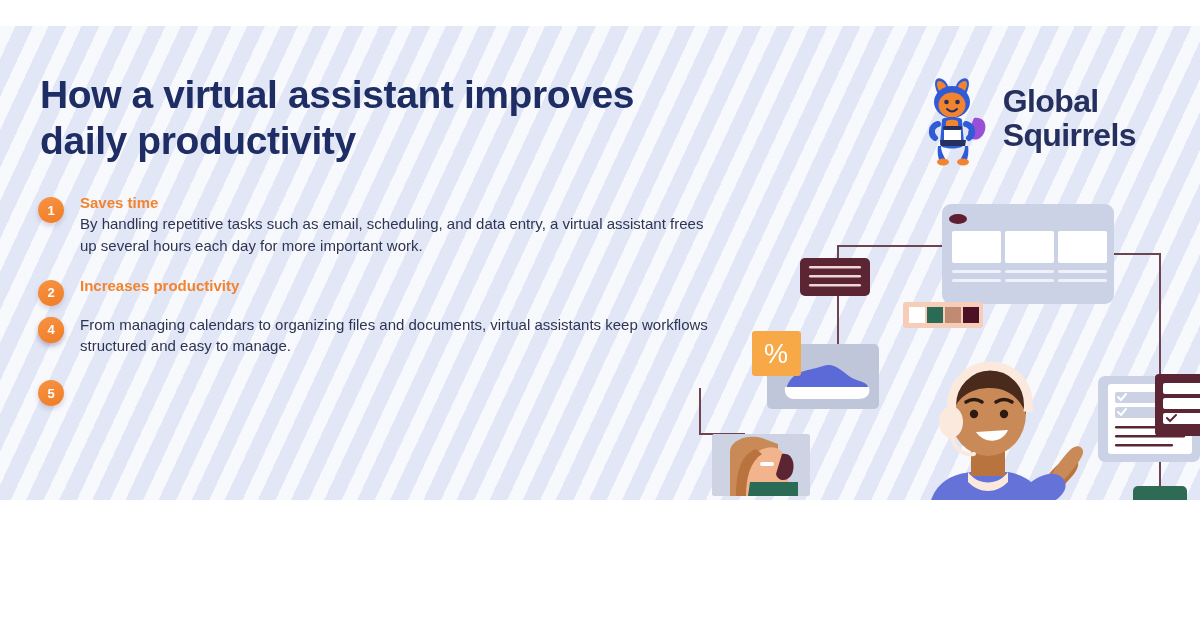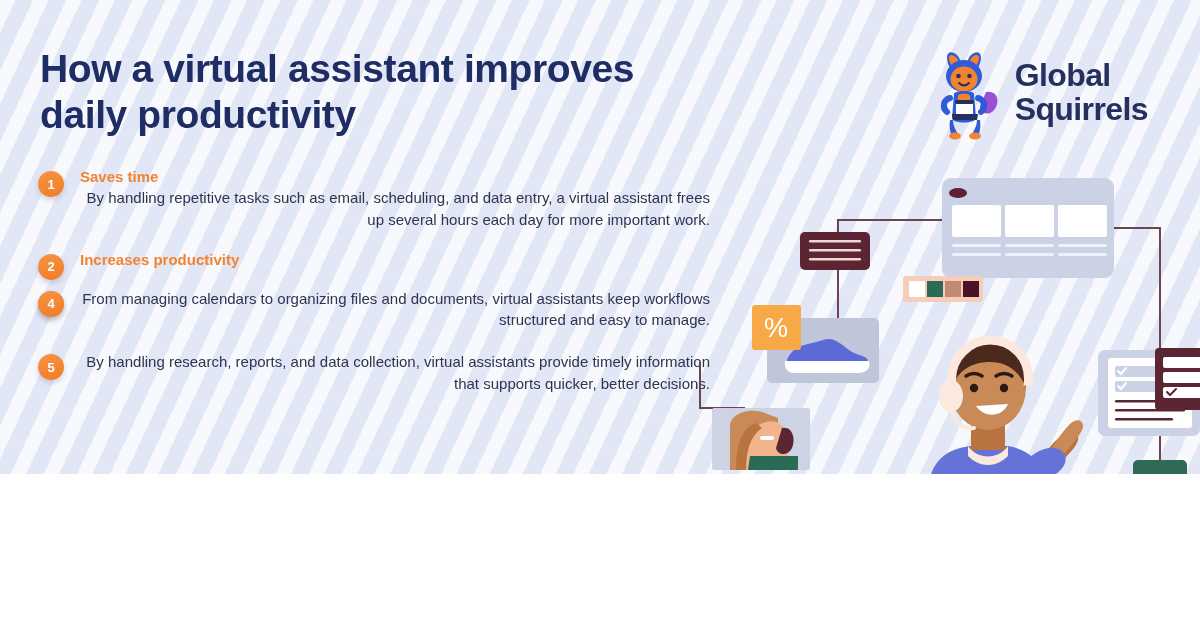--- a/index.html
+++ b/index.html
@@ -14,38 +14,39 @@
     position:relative;
     width:1200px; height:474px;
     background:
       repeating-linear-gradient(115deg,
         rgba(255,255,255,0.55) 0px,
         rgba(255,255,255,0.55) 14px,
         rgba(216,222,242,0.55) 14px,
         rgba(216,222,242,0.55) 30px),
       #eef1fb;
     overflow:hidden;
+    margin-top:26px;
   }
 
   
   #heading {
     position:absolute;
     left:40px; top:46px;
     width:690px;
     font-size:39px;
     font-weight:bold;
     line-height:1.18;
     letter-spacing:-0.4px;
     color:#1e2d63;
   }
 
   
   #logo {
     position:absolute;
-    right:52px; top:44px;
+    right:64px; top:44px;
     display:flex; align-items:center; gap:13px;
   }
   #logo-mascot { width:72px; height:96px; display:block; }
   #logo-text {
     font-size:32px; font-weight:bold; line-height:1.07;
     color:#26305e; letter-spacing:-0.6px; white-space:pre-line;
   }
 
   
   #benefits {
@@ -65,21 +66,21 @@
     color:#fff;
     font-size:13px; font-weight:bold;
     display:flex; align-items:center; justify-content:center;
     box-shadow:0 3px 5px rgba(120,110,150,0.28);
   }
   .b-title {
     font-size:15px; font-weight:bold;
     color:#f2832f; margin-bottom:2px;
   }
   .b-body {
-    font-size:15px; line-height:1.45; color:#2d3550;text-align:right;
+    font-size:15px; line-height:1.45; color:#2d3550;
   }
 
   
   #illustration {
     position:absolute;
     left:690px; top:160px;
     width:510px; height:470px;
   }
   #illustration svg { display:block; width:100%; height:100%; }
 </style>
@@ -135,21 +136,20 @@
       <div class="badge">3</div>
     </div>
 
     <div class="benefit">
       <div class="badge">4</div>
       <div class="b-body">From managing calendars to organizing files and documents, virtual assistants keep workflows structured and easy to manage.</div>
     </div>
 
     <div class="benefit">
       <div class="badge">5</div>
-      <div class="b-body">By handling research, reports, and data collection, virtual assistants provide timely information that supports quicker, better decisions.</div>
     </div>
 
   </div>
 
   <div id="illustration">
     <svg viewBox="0 0 510 470">
 
       <g stroke="#6d4452" stroke-width="2" fill="none">
         <path d="M148 100 L148 60 L258 60"></path>
         <path d="M148 100 L148 160"></path>

